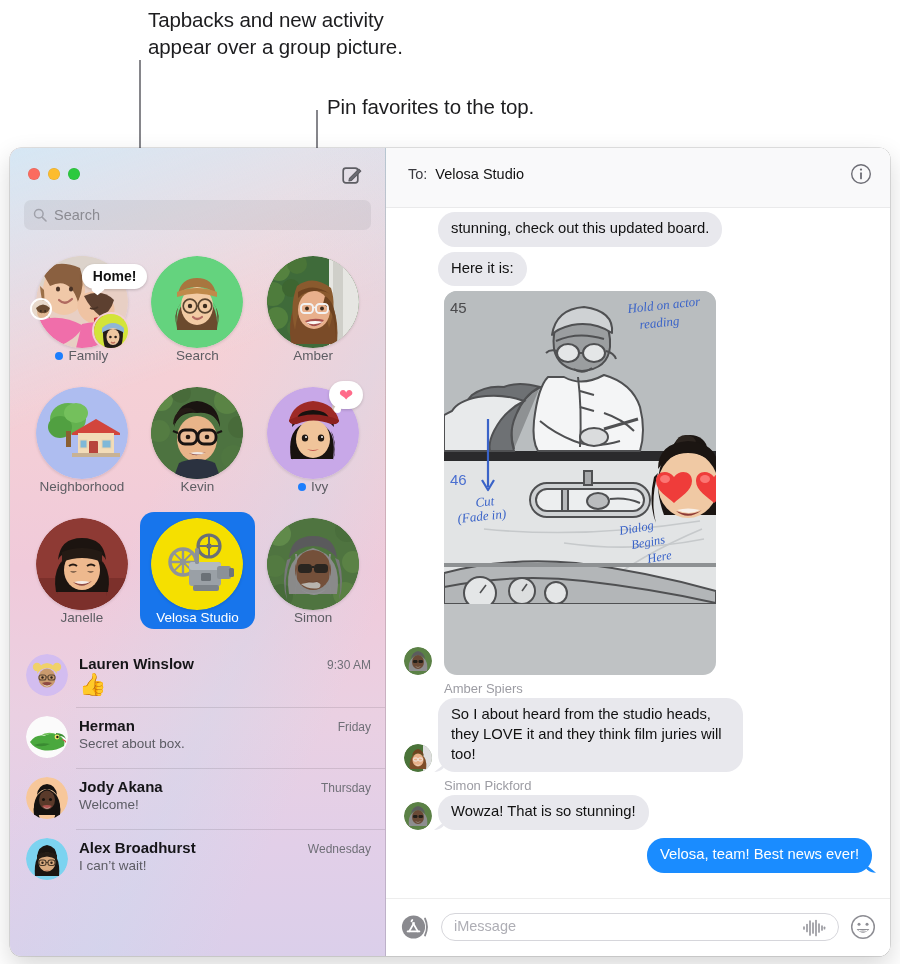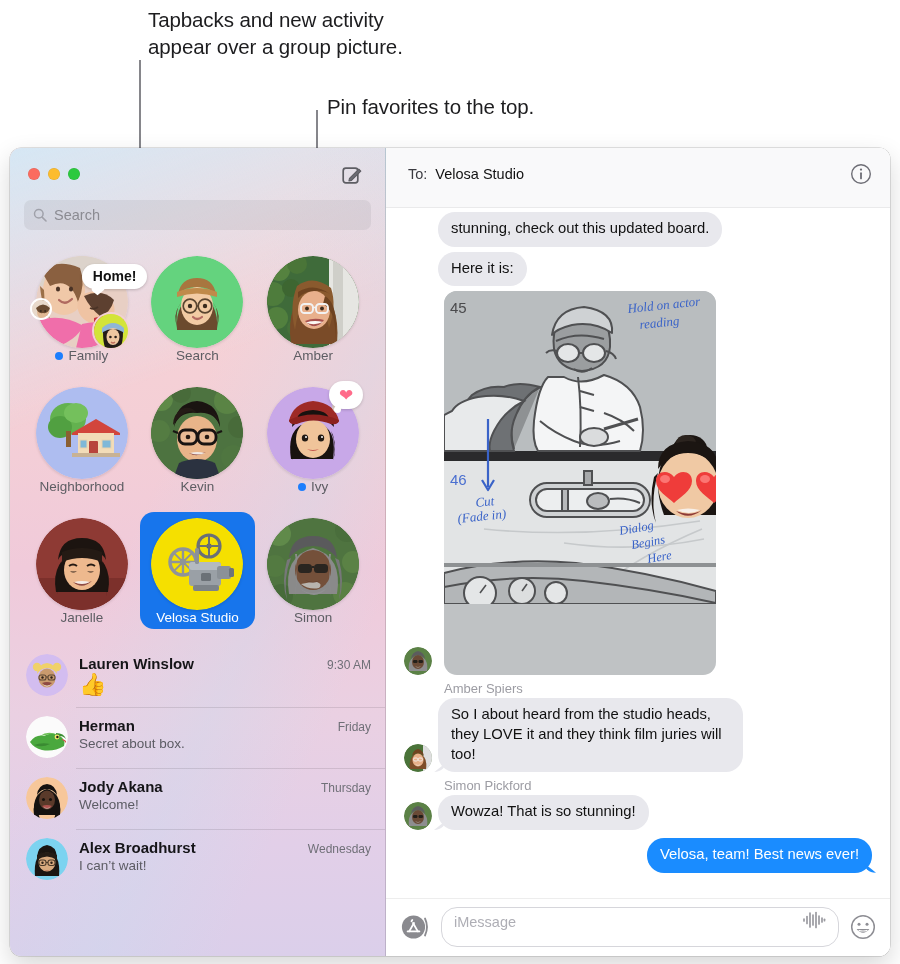--- a/index.html
+++ b/index.html
@@ -271,24 +271,24 @@
     display:flex; align-items:center;
     padding:0 14px 0 14px; gap:11px;
     background:#fff; position:relative;
   }
   #input-bar::before{
     content:""; position:absolute; left:0;right:0;top:0;height:1px;
     background:rgba(0,0,0,.07);
   }
   #apps-button{ width:30px;height:30px;cursor:pointer;flex:0 0 auto;}
   #imessage-field{
-    flex:1 1 auto; height:40px;
+    flex:1 1 auto; height:28px;
     border:1px solid #d6d6db; border-radius:16px;
-    display:flex; align-items:flex-end;
-    padding:16px 12px; cursor:text;
+    display:flex; align-items:flex-start;
+    padding:4px 12px; cursor:text;
   }
   #imessage-placeholder{ font-size:14.5px;color:#aeaeb5;flex:1 1 auto;}
   #audio-button{ width:24px;height:20px;cursor:pointer;flex:0 0 auto;}
   #emoji-button{ width:26px;height:26px;cursor:pointer;flex:0 0 auto;}
 </style>
 </head>
 <body>
 
 <div class="callout" id="callout-tapbacks">Tapbacks and new activity
 appear over a group picture.</div>

